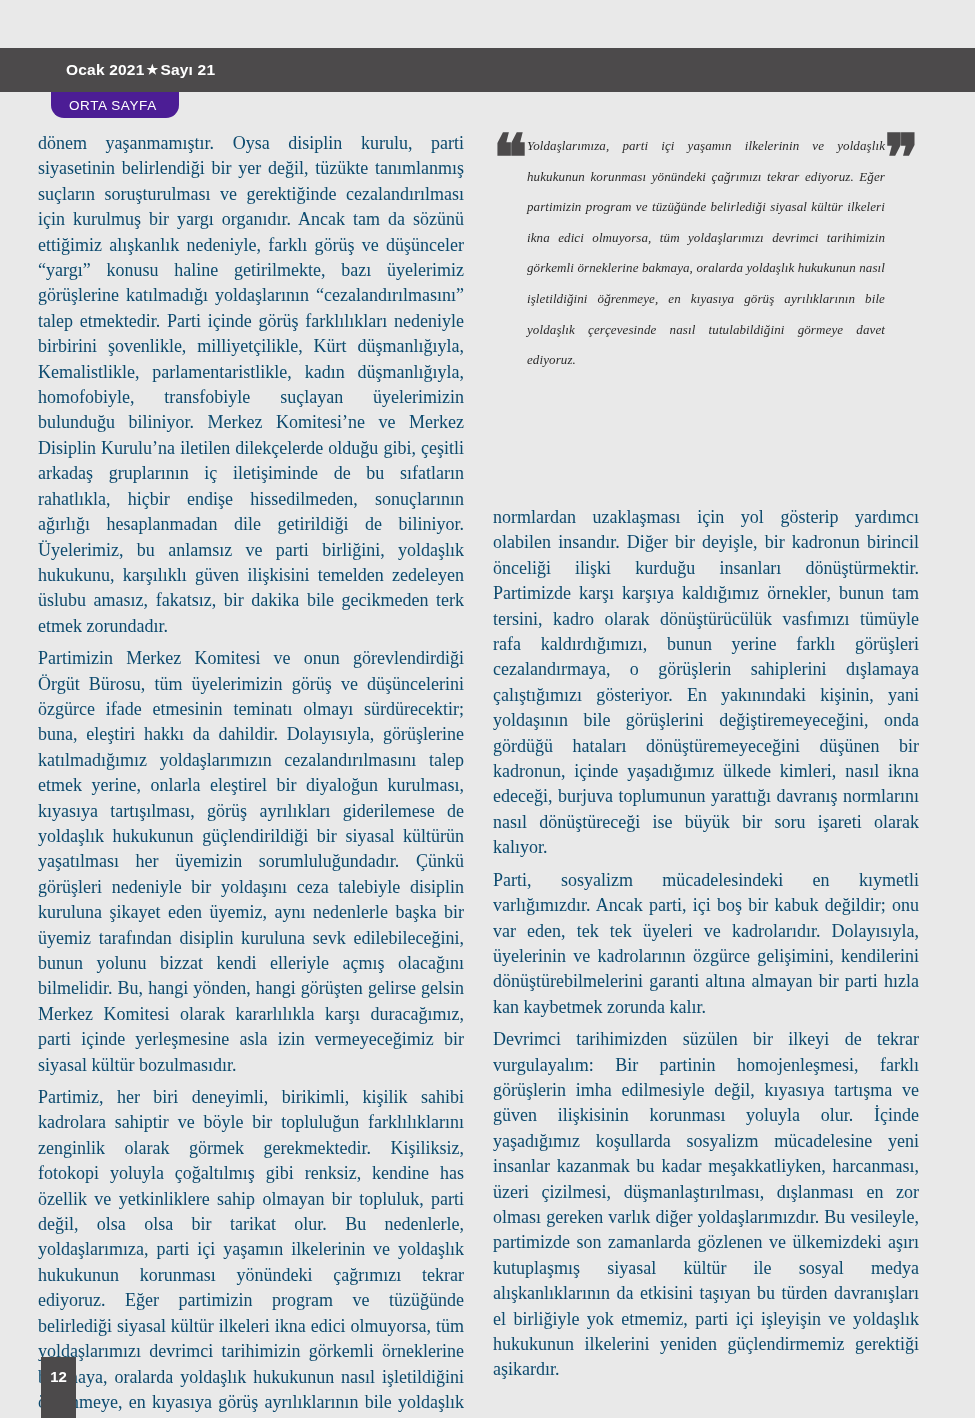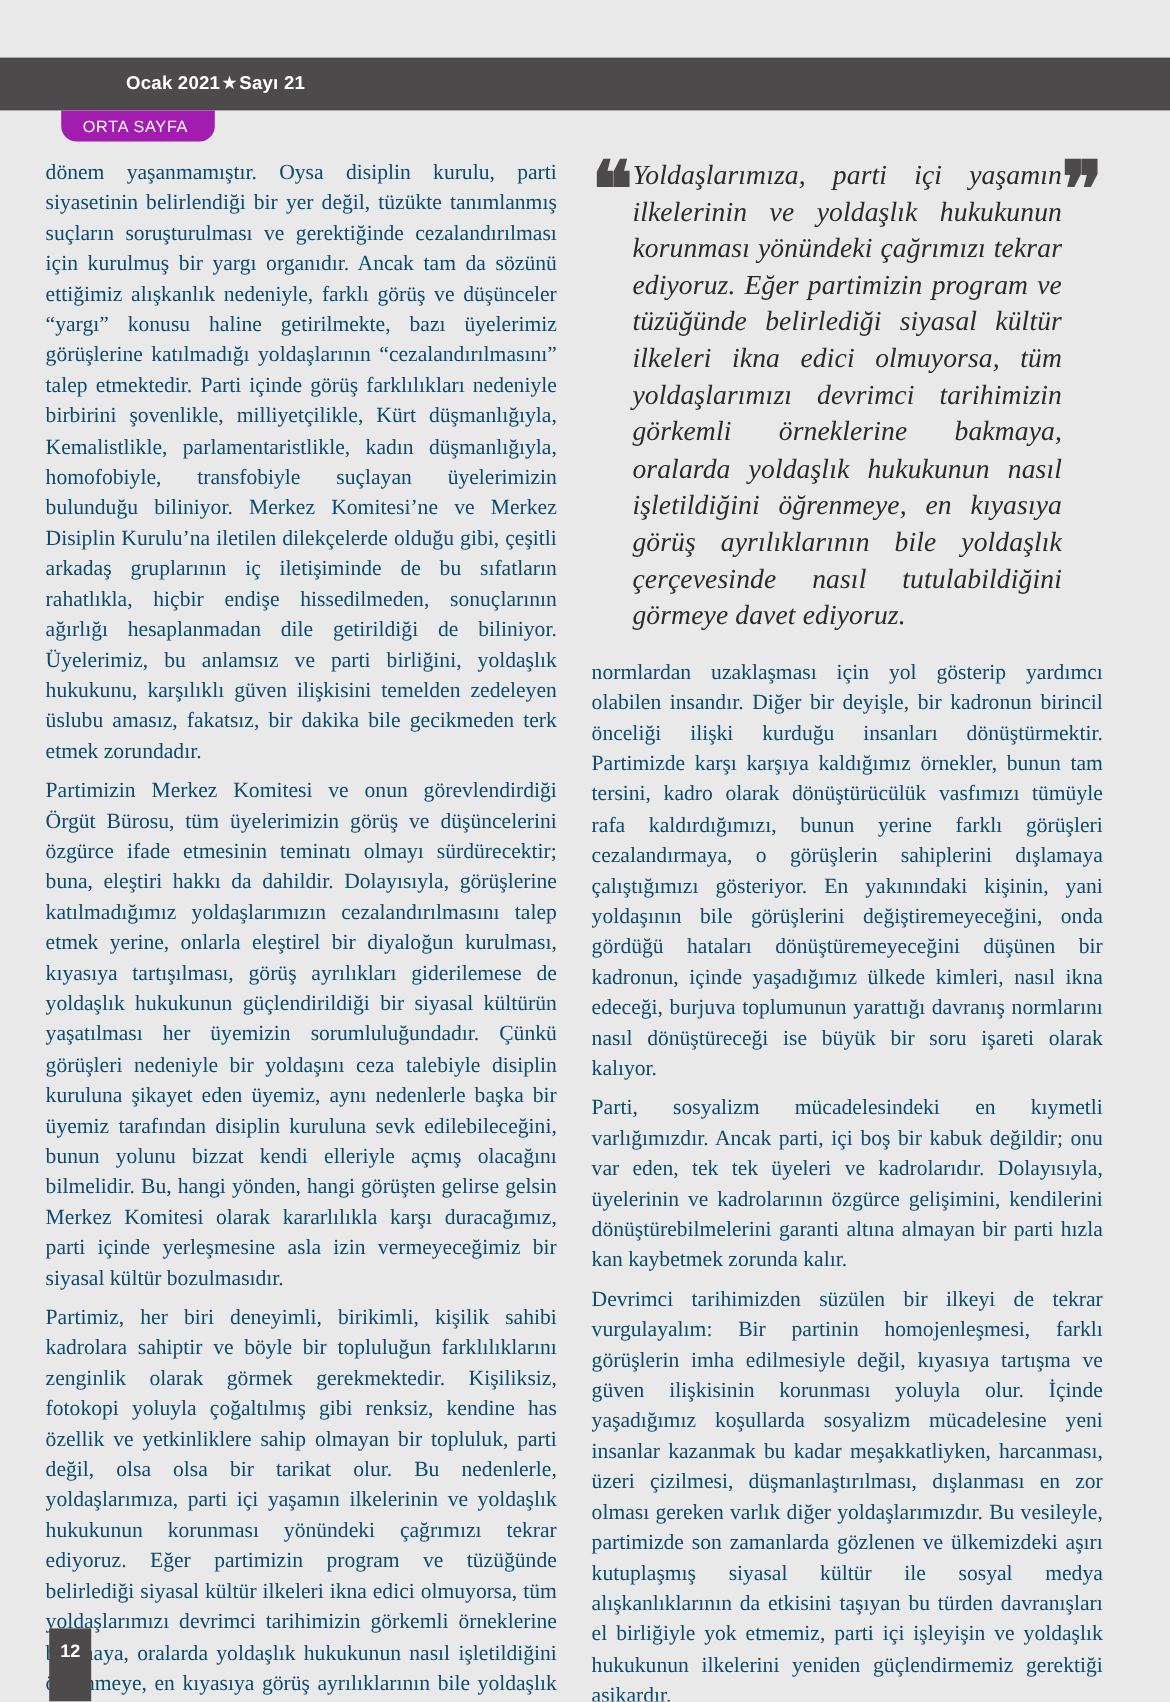--- a/index.html
+++ b/index.html
@@ -35,21 +35,21 @@
     display: flex;
     align-items: center;
     justify-content: space-between;
   }
   .issue-line {
     color: #ffffff;
     font-family: "Liberation Sans", sans-serif;
     font-weight: bold;
     font-size: 15.5px;
     letter-spacing: 0.2px;
-    margin-left: 105px;
+    margin-left: 66px;
     white-space: nowrap;
     text-align: center;
   }
   .issue-star {
     font-size: 13px;
     vertical-align: 1px;
     padding: 0 2px;
   }
 
   
@@ -79,21 +79,21 @@
   }
   .emblem svg { display: block; }
 
   
   .section-tab {
     position: absolute;
     left: 51px;
     top: 92px;
     height: 26px;
     padding: 0 22px 0 18px;
-    background: #a21caf;
+    background: #4c1d95;
     border-bottom-left-radius: 13px;
     border-bottom-right-radius: 13px;
     display: flex;
     align-items: center;
   }
   .section-tab span {
     color: #ffffff;
     font-family: "Liberation Sans", sans-serif;
     font-size: 13.5px;
     font-weight: normal;
@@ -126,21 +126,21 @@
 
   
   .pullquote {
     position: relative;
     padding: 0 34px 0 34px;
     margin-bottom: 19px;
     min-height: 355px;
   }
   .pullquote p {
     font-style: italic;
-    font-size: 23px;
+    font-size: 13px;
     line-height: 30.6px;
     color: #2a2a2a;
     text-align: justify;
     margin: 0;
     letter-spacing: 0.1px;
   }
   .qmark {
     position: absolute;
     font-family: "Liberation Serif", serif;
     font-weight: bold;

